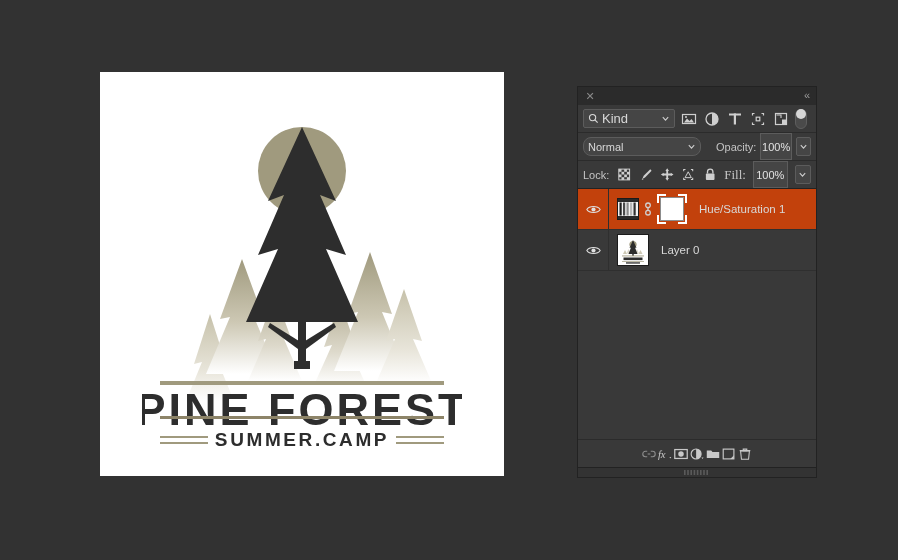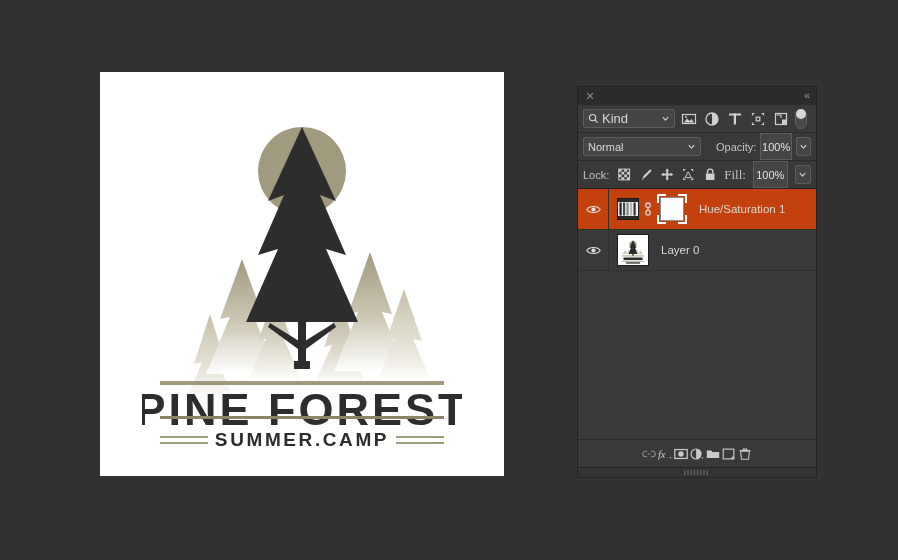--- a/index.html
+++ b/index.html
@@ -111,21 +111,21 @@
 
   
   .blend-row {
     height: 28px; display: flex; align-items: center;
     padding: 0 5px; gap: 4px;
     border-bottom: 1px solid #2b2b2b;
     flex: 0 0 auto;
   }
   .blend-select {
     width: 134px; height: 19px;
-    background: #454545; border: 1px solid #5c5c5c; border-radius: 2px;
+    background: #454545; border: 1px solid #5c5c5c; border-radius: 8px;
     display: flex; align-items: center; padding: 0 4px;
     color: #d8d8d8; font-size: 11px; cursor: pointer;
   }
   .blend-select .lbl { flex: 1; }
   .caret { width: 9px; height: 9px; flex: 0 0 auto; }
   .opac-label { color: #c4c4c4; font-size: 11px; margin-left: 11px; }
   .num-field {
     width: 36px; height: 27px;
     background: #454545; border: 1px solid #5c5c5c; border-radius: 0;
     color: #e2e2e2; font-size: 11px;

